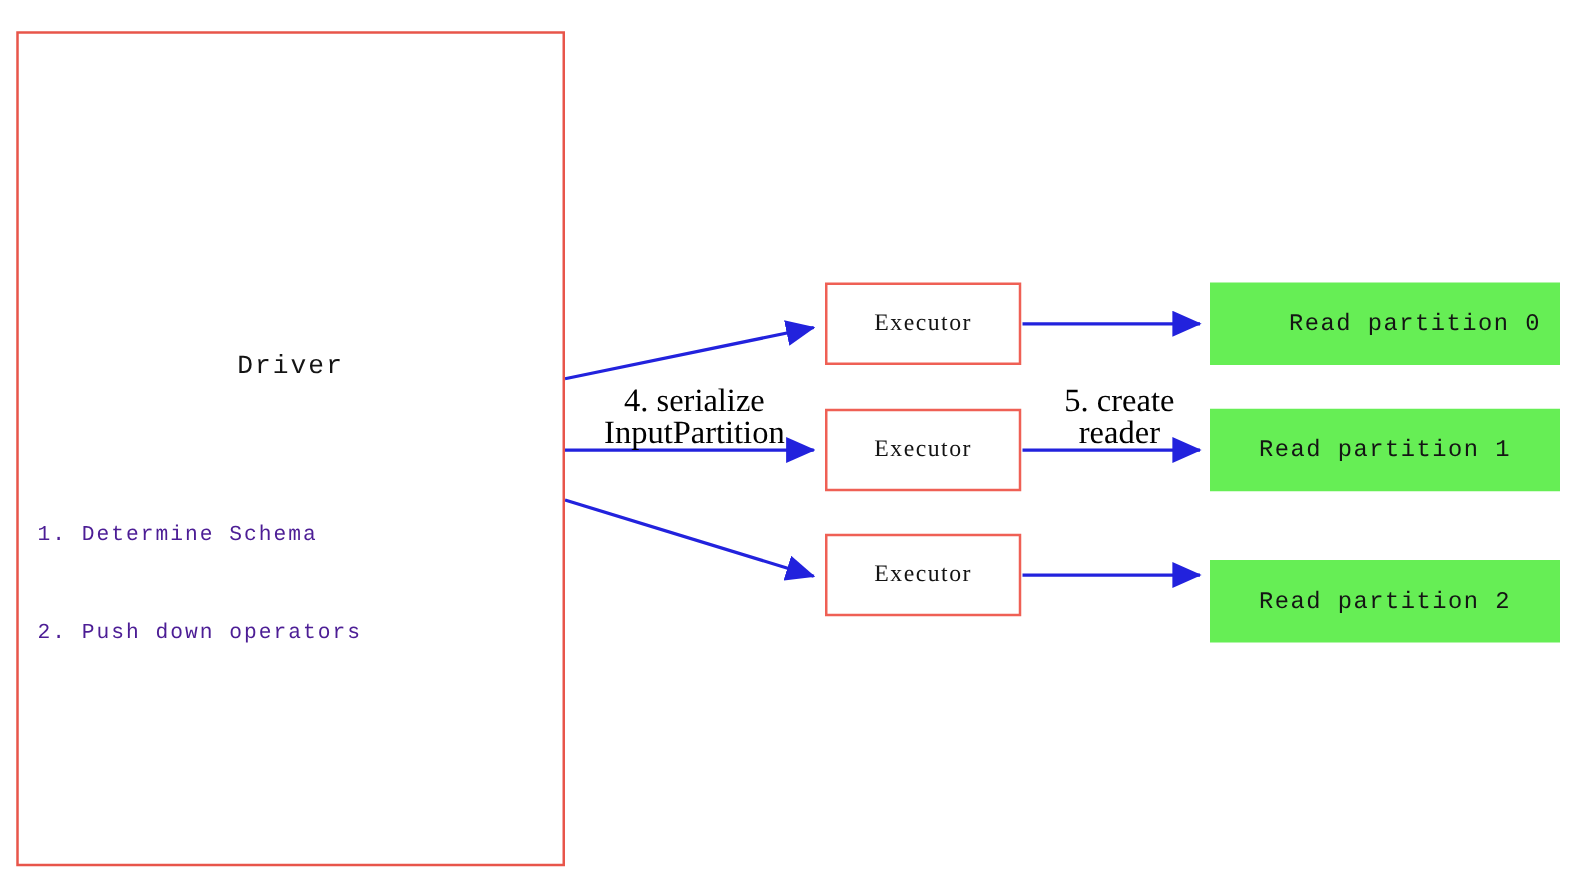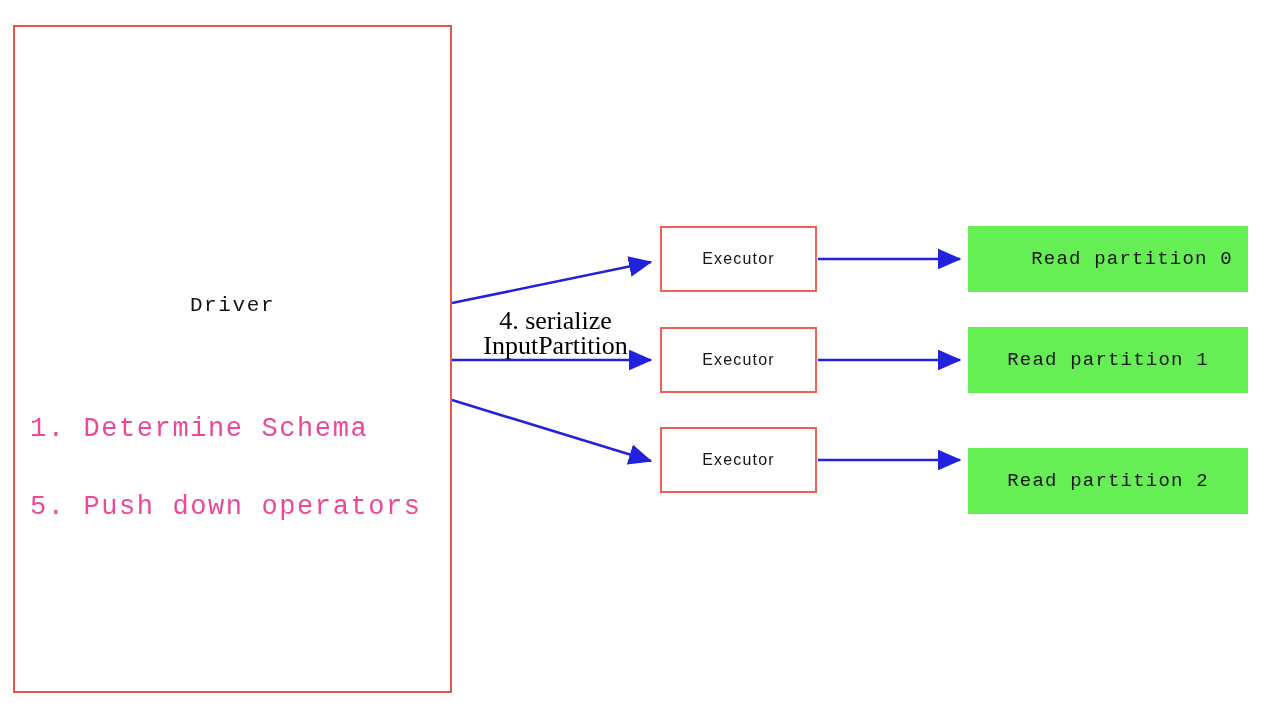--- a/index.html
+++ b/index.html
@@ -40,51 +40,50 @@
     position: absolute;
     left: 0;
     top: 255px;
     width: 435px;
     text-align: center;
     font-family: "Liberation Mono", "DejaVu Sans Mono", monospace;
     font-size: 21px;
     letter-spacing: 1.6px;
     color: #141414;
     white-space: pre;
-    margin-top: 12px;
   }
   .driver-steps {
     position: absolute;
     left: 15px;
     top: 337px;
     font-family: "Liberation Mono", "DejaVu Sans Mono", monospace;
-    font-size: 27px;
+    font-size: 17px;
     letter-spacing: 1.6px;
     line-height: 26px;
-    color: #ec4899;
+    color: #4c1d95;
     white-space: pre;
   }
   .driver-steps div { white-space: pre; }
 
   
   .executor-box {
     position: absolute;
     left: 660px;
     width: 157px;
     height: 66px;
     border: 2px solid #ef6055;
     background: #ffffff;
     box-sizing: border-box;
     display: flex;
     align-items: center;
     justify-content: center;
   }
   .executor-label {
-    font-family: Liberation Sans, sans-serif;
-    font-size: 16px;
+    font-family: Liberation Serif, serif;
+    font-size: 19px;
     letter-spacing: 1.2px;
     color: #141414;
     white-space: pre;
   }
   #executor-0 { top: 226px; }
   #executor-1 { top: 327px; }
   #executor-2 { top: 427px; }
 
   
   .partition-box {
@@ -152,21 +151,21 @@
 
     <line x1="818" y1="360" x2="960" y2="360" stroke="#2222dd" stroke-width="2.6" marker-end="url(#arrowhead)"></line>
 
     <line x1="818" y1="460" x2="960" y2="460" stroke="#2222dd" stroke-width="2.6" marker-end="url(#arrowhead)"></line>
   </svg>
 
   <div class="driver-box">
     <div class="driver-title">Driver</div>
     <div class="driver-steps">
       <div>1. Determine Schema</div>
-      <div>5. Push down operators</div>
+      <div>2. Push down operators</div>
     </div>
   </div>
 
   <div id="executor-0" class="executor-box">
     <span class="executor-label">Executor</span>
   </div>
   <div id="executor-1" class="executor-box">
     <span class="executor-label">Executor</span>
   </div>
   <div id="executor-2" class="executor-box">
@@ -181,14 +180,18 @@
   </div>
   <div id="partition-2" class="partition-box">
     <span class="partition-label">Read partition 2</span>
   </div>
 
   <div id="edge-label-serialize" class="edge-label">
     <div>4. serialize</div>
     <div>InputPartition</div>
   </div>
 
+  <div id="edge-label-create-reader" class="edge-label">
+    <div>5. create</div>
+    <div>reader</div>
+  </div>
 
 </div>
 
 </body></html>

